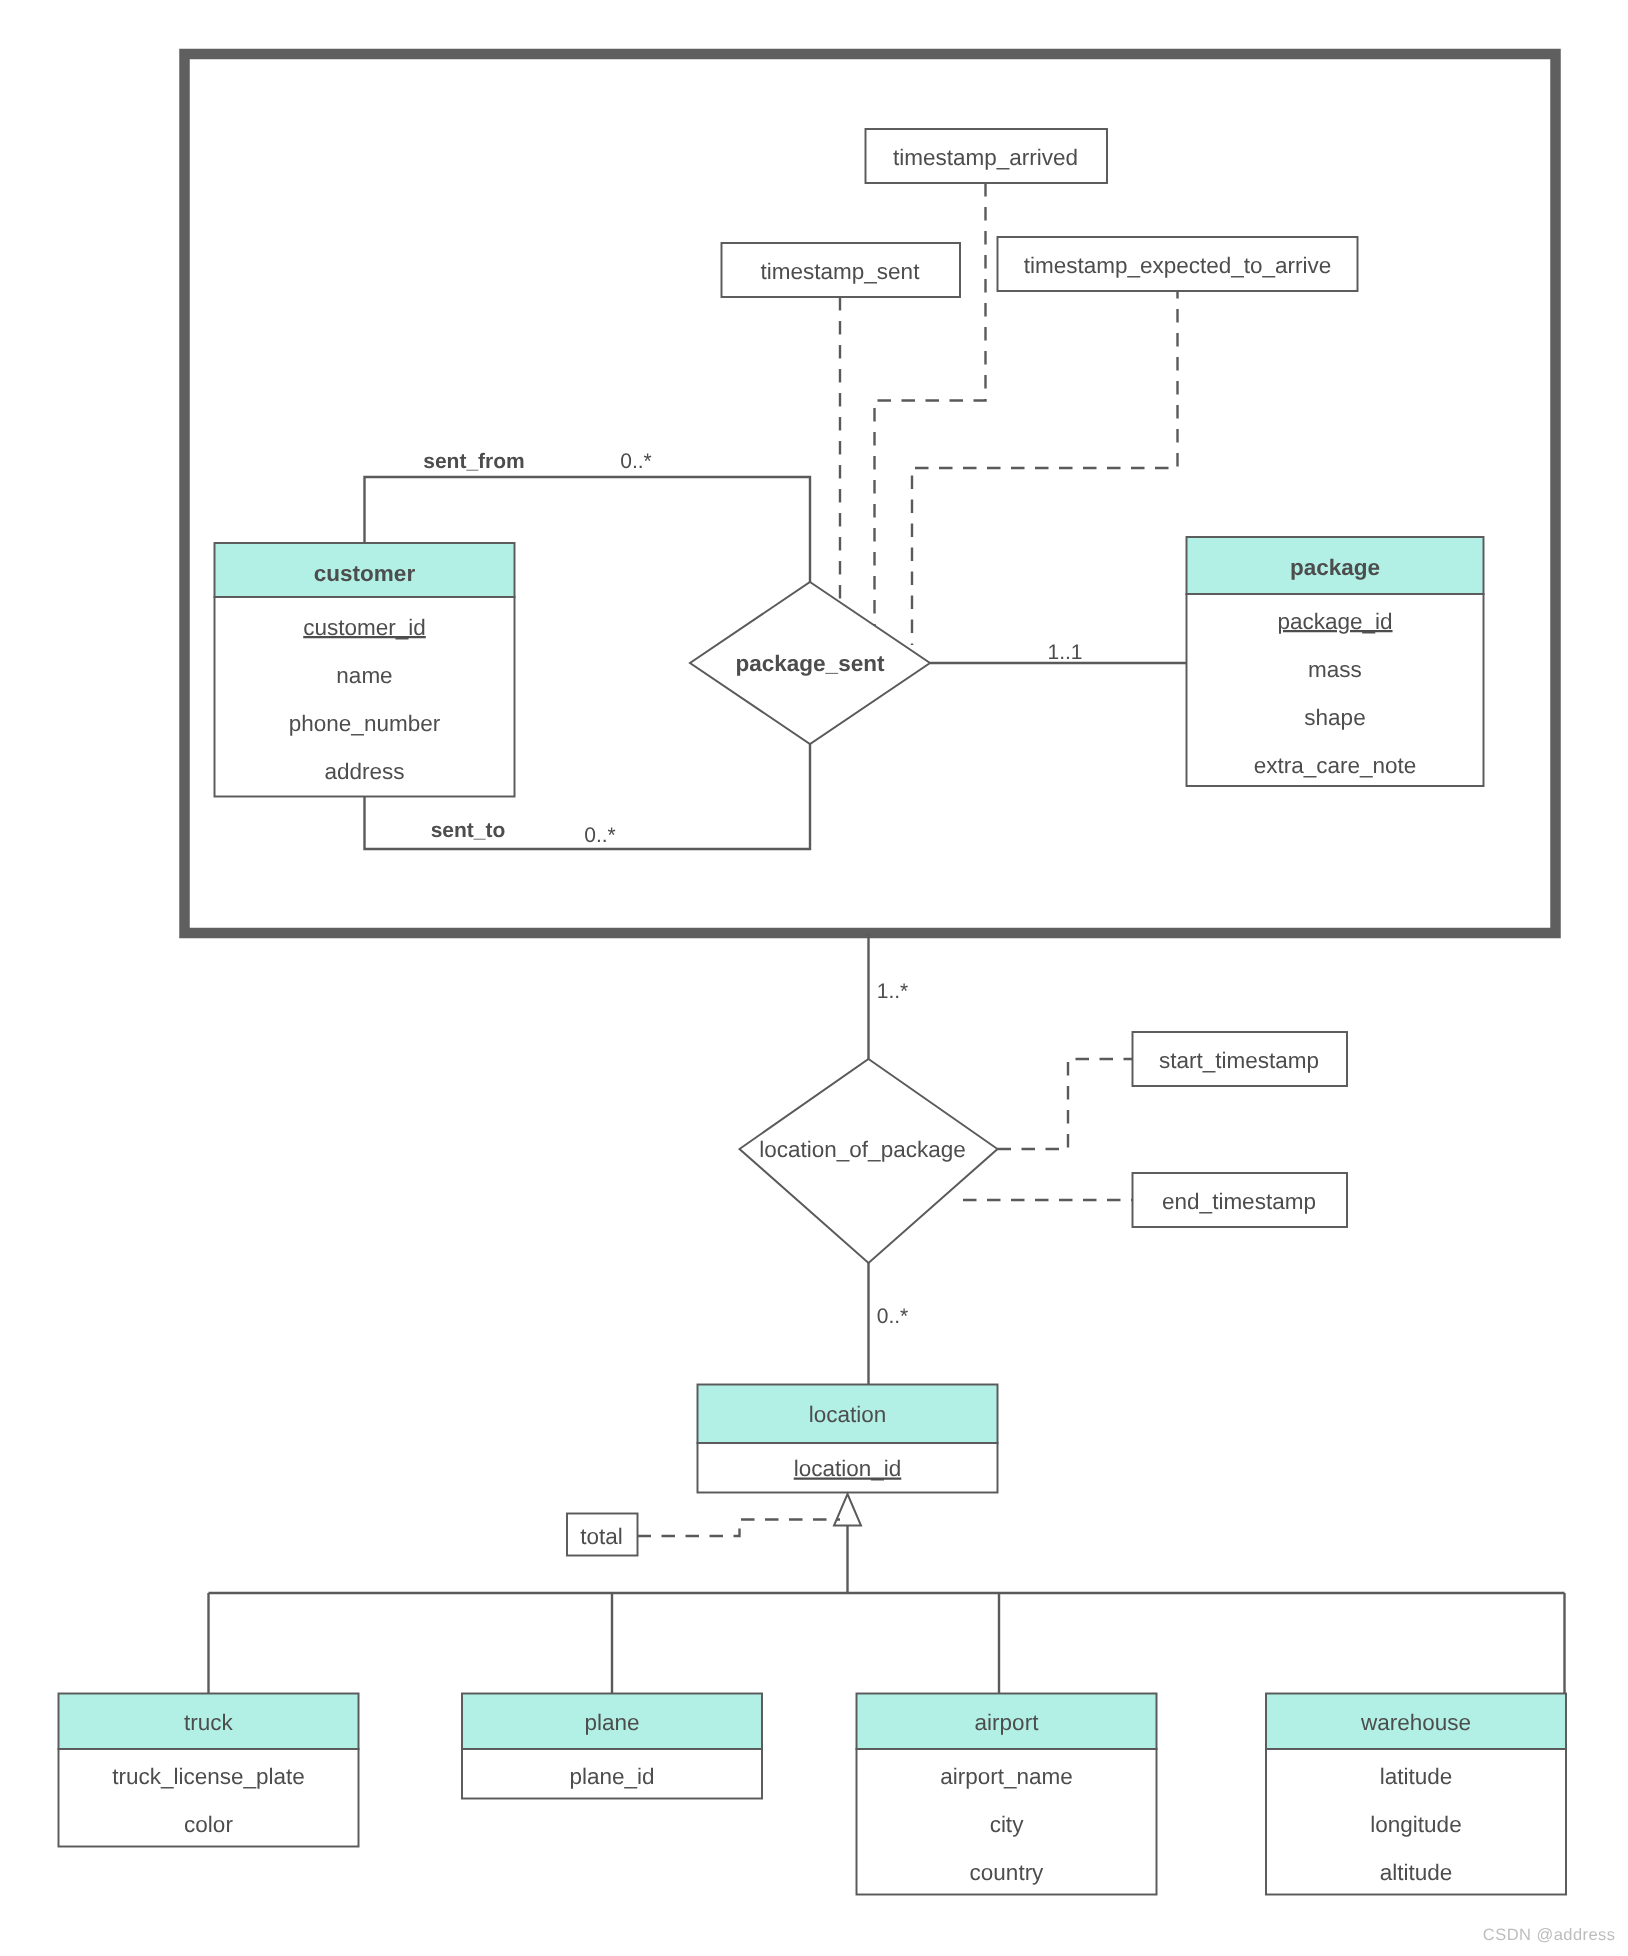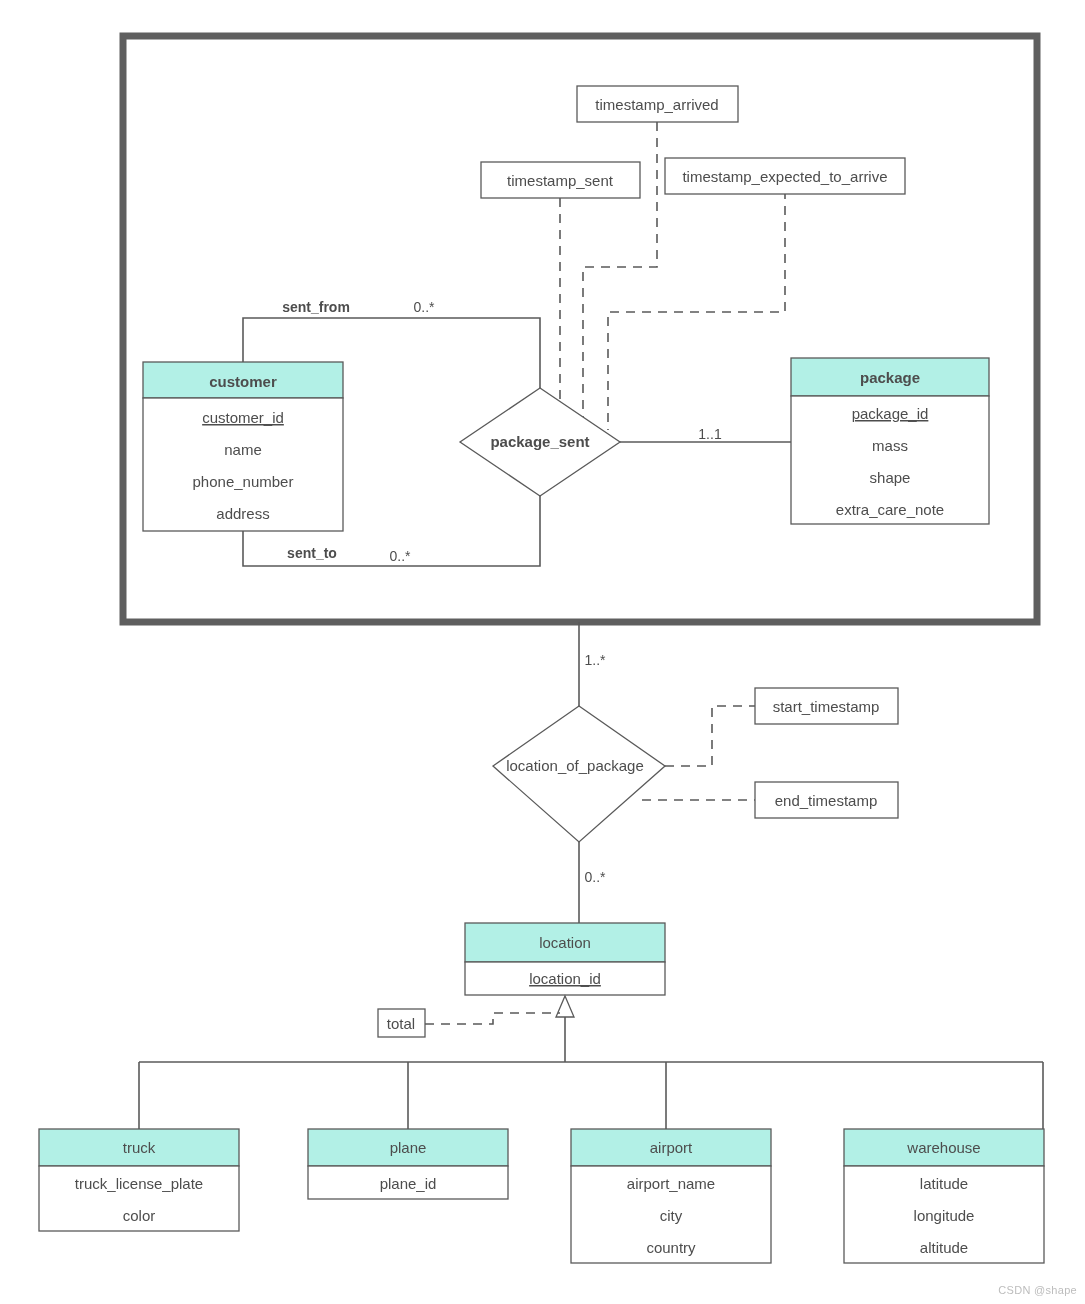--- a/index.html
+++ b/index.html
@@ -200,13 +200,13 @@
     <rect x="844" y="1166" width="200" height="97" class="boxline"></rect>
     <text class="t-entity" x="944" y="1153">warehouse</text>
     <text class="t-attr" x="944" y="1189">latitude</text>
     <text class="t-attr" x="944" y="1221">longitude</text>
     <text class="t-attr" x="944" y="1253">altitude</text>
   </g>
 
 </svg>
 </div>
 
-<div class="watermark">CSDN @shape</div>
+<div class="watermark">CSDN @address</div>
 
 </body></html>

